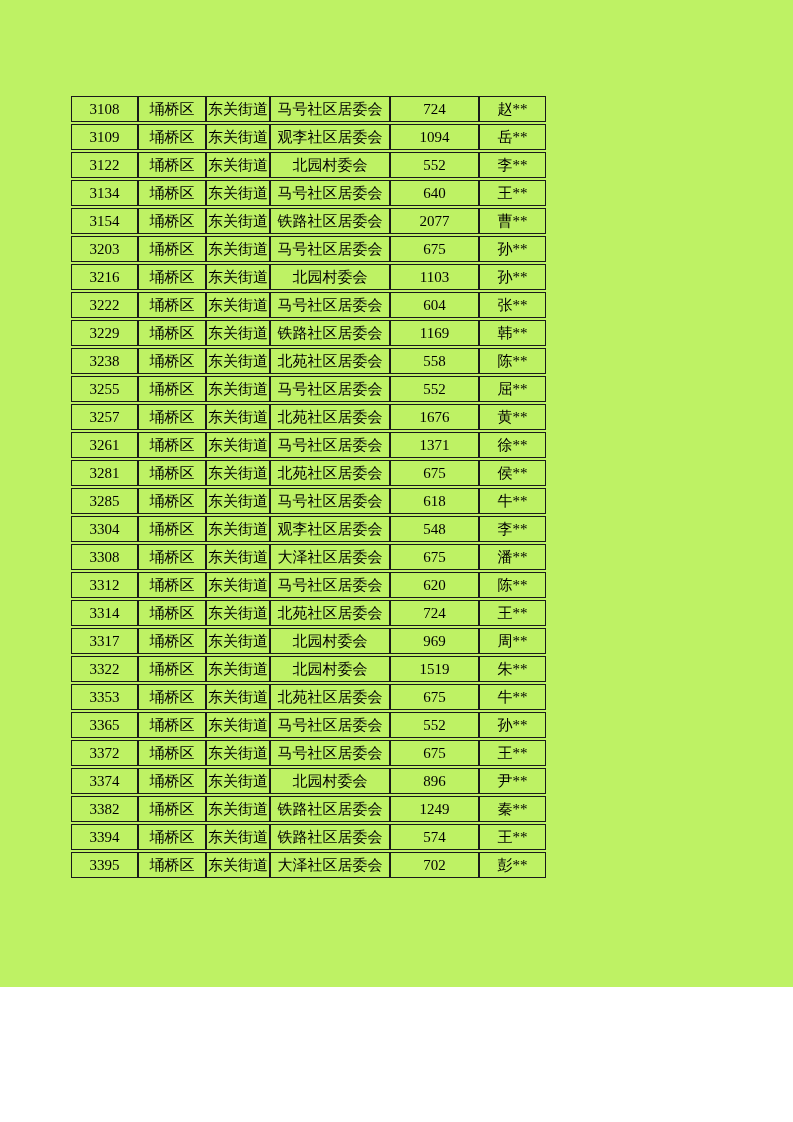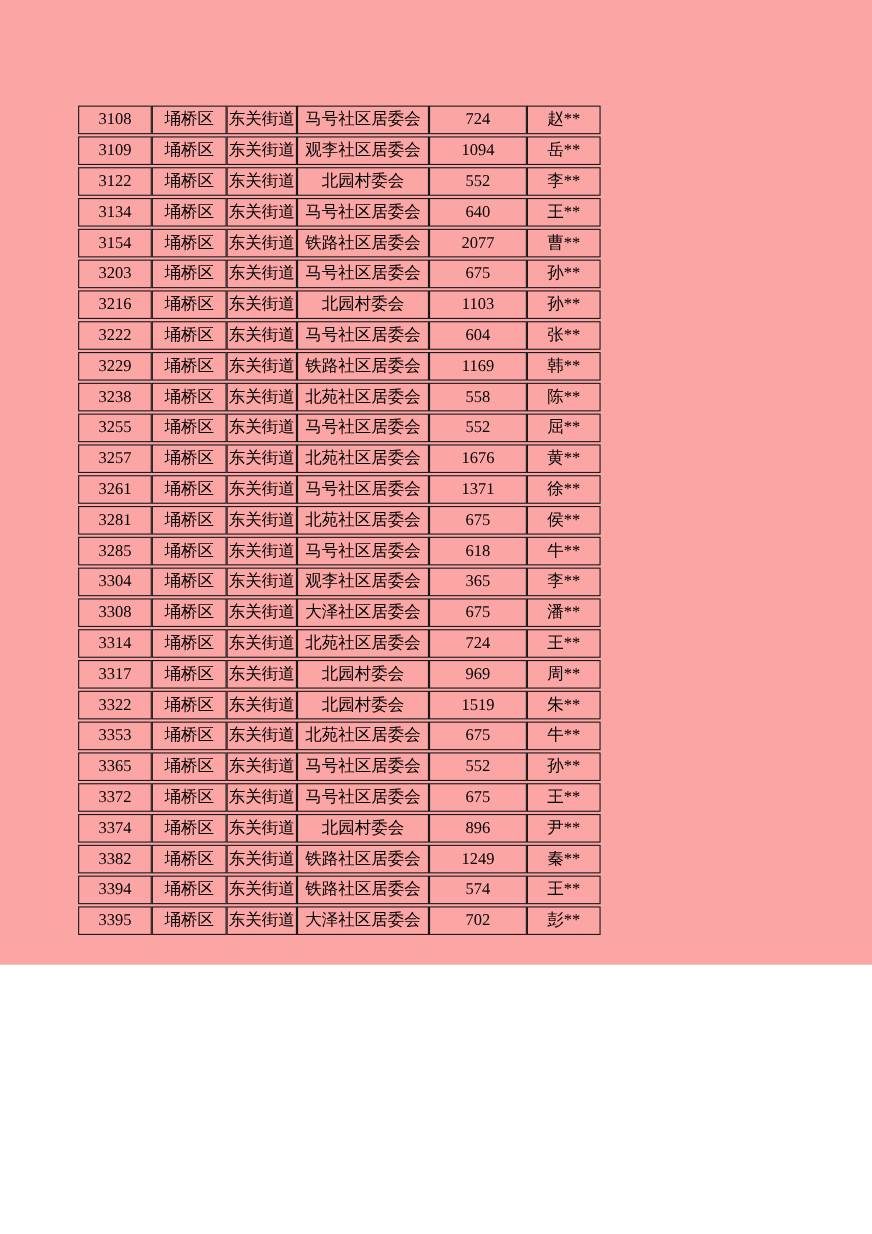--- a/index.html
+++ b/index.html
@@ -7,22 +7,22 @@
     padding: 0;
     width: 793px;
     height: 1122px;
     background: #ffffff;
     overflow: hidden;
     font-family: "Liberation Serif", "DejaVu Serif", serif;
   }
   .page {
     position: relative;
     width: 793px;
-    height: 877px;
-    background: #fca5a5;
+    height: 987px;
+    background: #bef264;
   }
   .table-wrap {
     position: absolute;
     left: 71px;
     top: 94px;
   }
   table.records {
     border-collapse: separate;
     border-spacing: 0 2px;
     table-layout: fixed;
@@ -179,30 +179,38 @@
             <td>东关街道</td>
             <td>马号社区居委会</td>
             <td>618</td>
             <td>牛**</td>
           </tr>
           <tr>
             <td>3304</td>
             <td>埇桥区</td>
             <td>东关街道</td>
             <td>观李社区居委会</td>
-            <td>365</td>
+            <td>548</td>
             <td>李**</td>
           </tr>
           <tr>
             <td>3308</td>
             <td>埇桥区</td>
             <td>东关街道</td>
             <td>大泽社区居委会</td>
             <td>675</td>
             <td>潘**</td>
+          </tr>
+          <tr>
+            <td>3312</td>
+            <td>埇桥区</td>
+            <td>东关街道</td>
+            <td>马号社区居委会</td>
+            <td>620</td>
+            <td>陈**</td>
           </tr>
           <tr>
             <td>3314</td>
             <td>埇桥区</td>
             <td>东关街道</td>
             <td>北苑社区居委会</td>
             <td>724</td>
             <td>王**</td>
           </tr>
           <tr>

